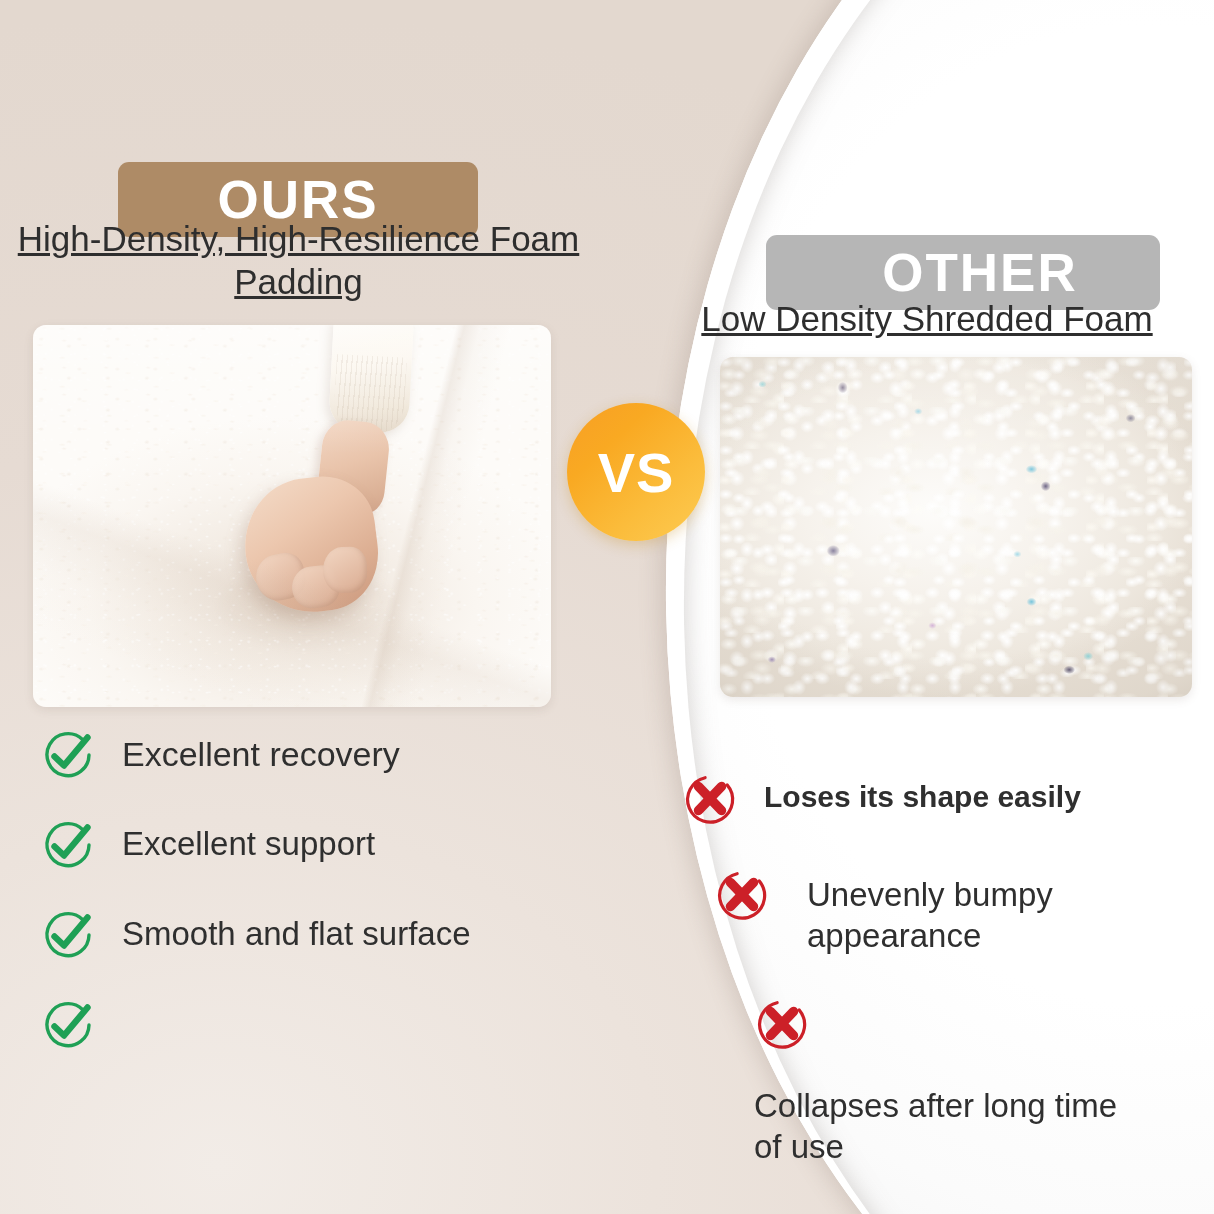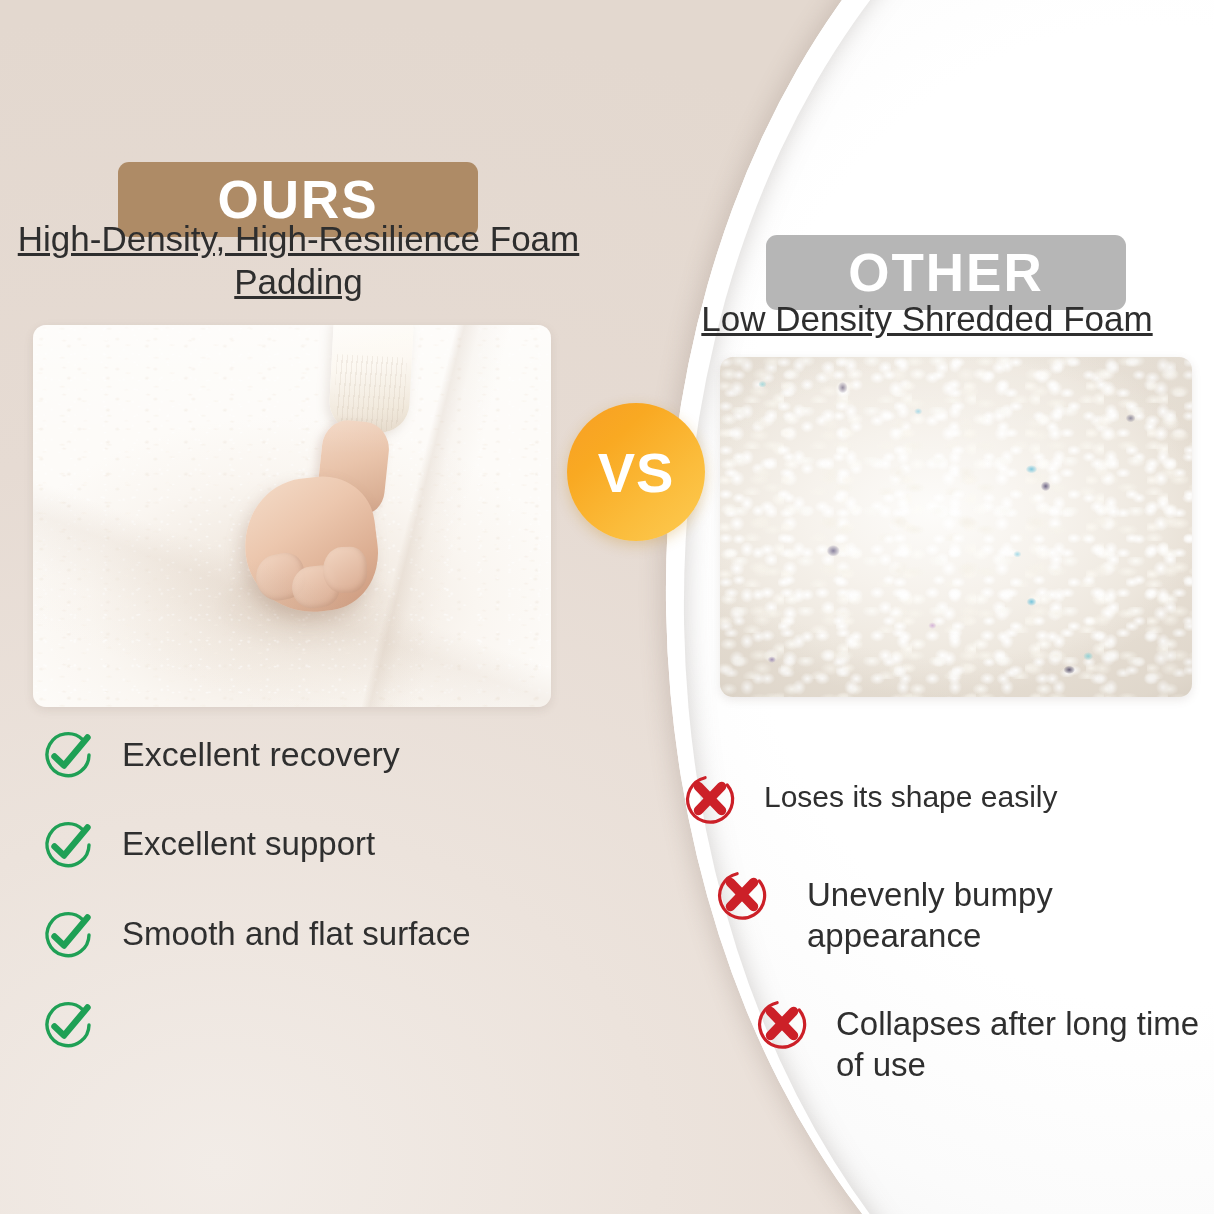--- a/index.html
+++ b/index.html
@@ -74,20 +74,21 @@
     background: #ae8b66;
     font-size: 53px;
   }
   .badge-other {
     left: 766px;
     top: 187px;
     width: 360px;
     height: 75px;
     background: #b6b6b6;
     font-size: 53px;
+    padding-left: 34px;
   }
 
   .heading {
     position: absolute;
     color: #2e2e2e;
     font-size: 35px;
     font-weight: 500;
     line-height: 1.22;
     text-align: center;
     text-decoration: underline;
@@ -315,27 +316,27 @@
   }
   .item-icon svg { display: block; width: 56px; height: 56px; }
 
   .item-label {
     color: #2f2f2f;
     font-size: 33px;
     line-height: 1.25;
     padding-top: 6px;
   }
   .item-label.strong { font-weight: normal; font-size: 34px; }
-  .item-label.semi   { font-weight: normal; font-size: 30px; }
+  .item-label.semi   { font-weight: bold; font-size: 30px; }
   .item-label.reg    { font-weight: 400; }
 
   
   .indent-1 { margin-left: 0px; }
   .indent-2 { margin-left: 32px; gap: 37px; }
-  .indent-3 { margin-left: 72px; }
+  .indent-3 { margin-left: 72px; flex-direction: column; }
 </style>
 </head>
 <body>
 
 <div id="stage">
 
   <div class="curve-shadow"></div>
   <div class="curve-band"></div>
   <div class="curve-panel"></div>
 

